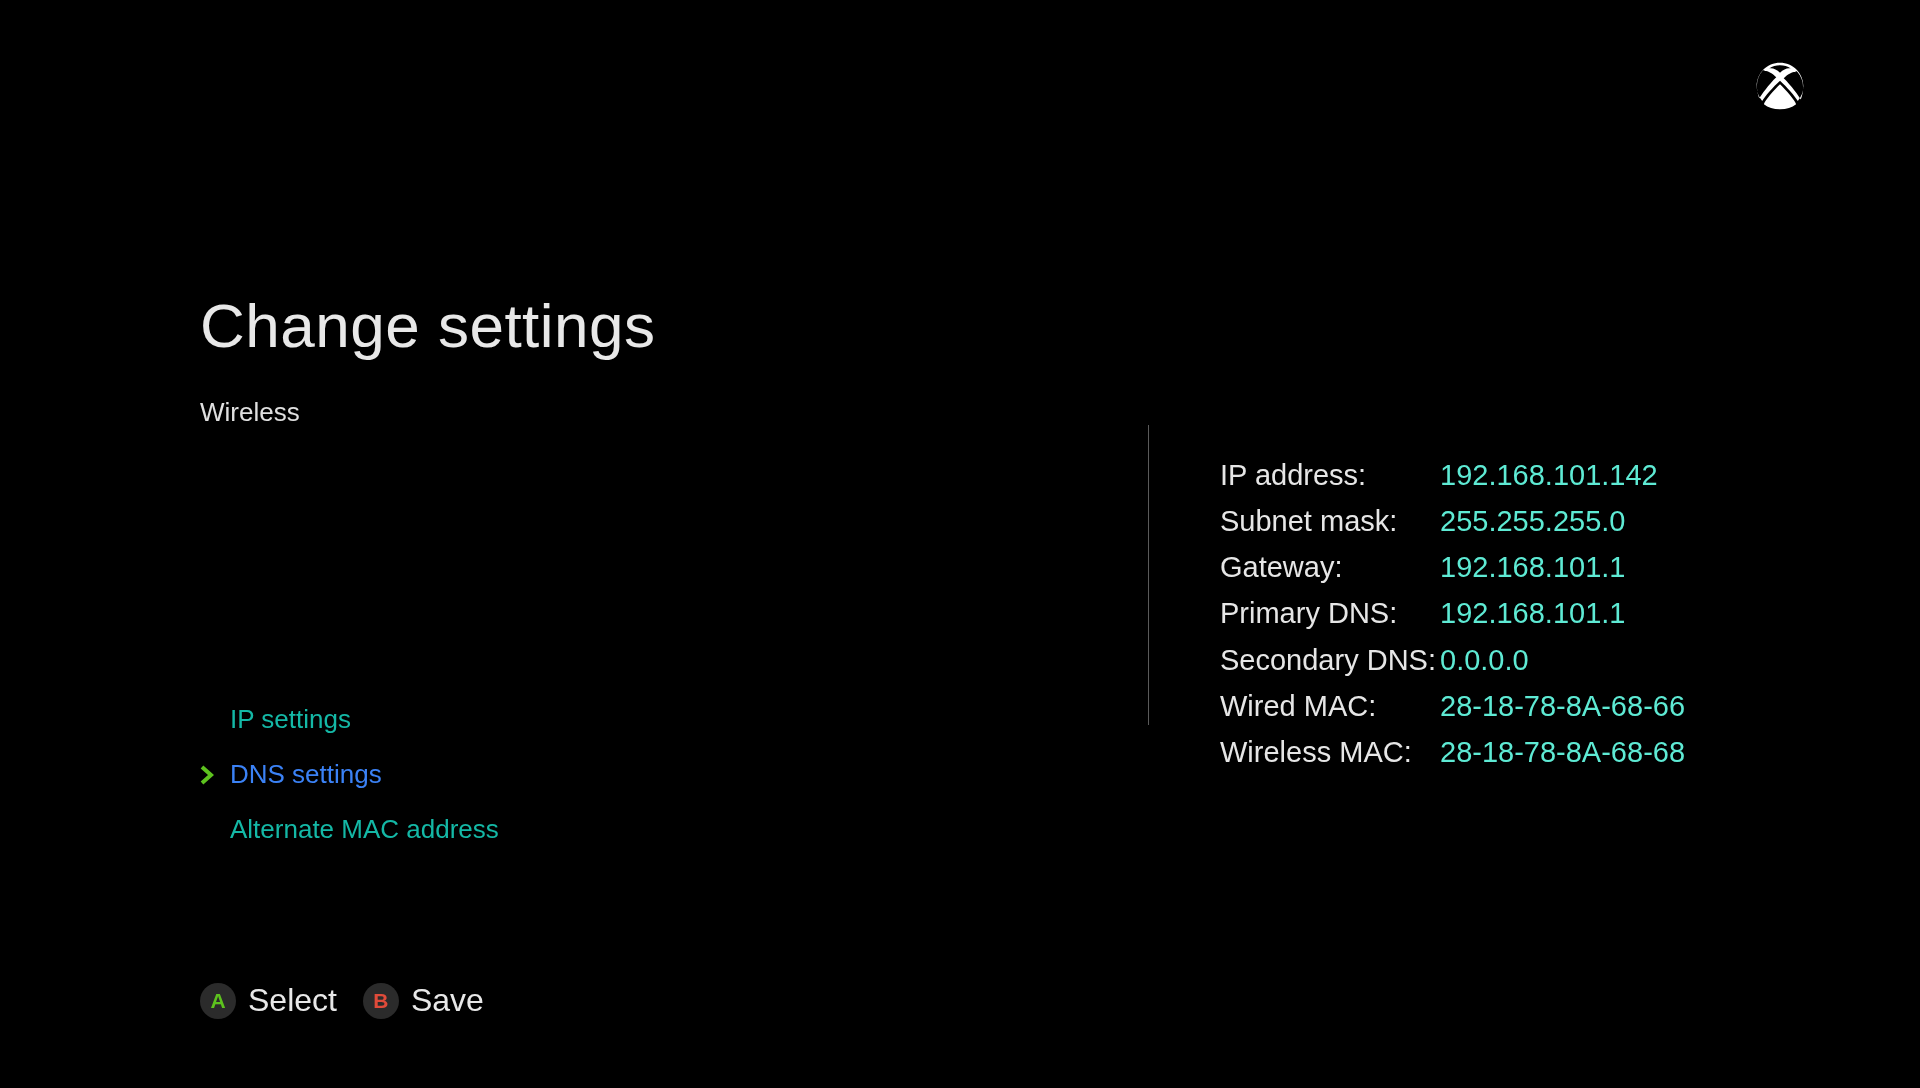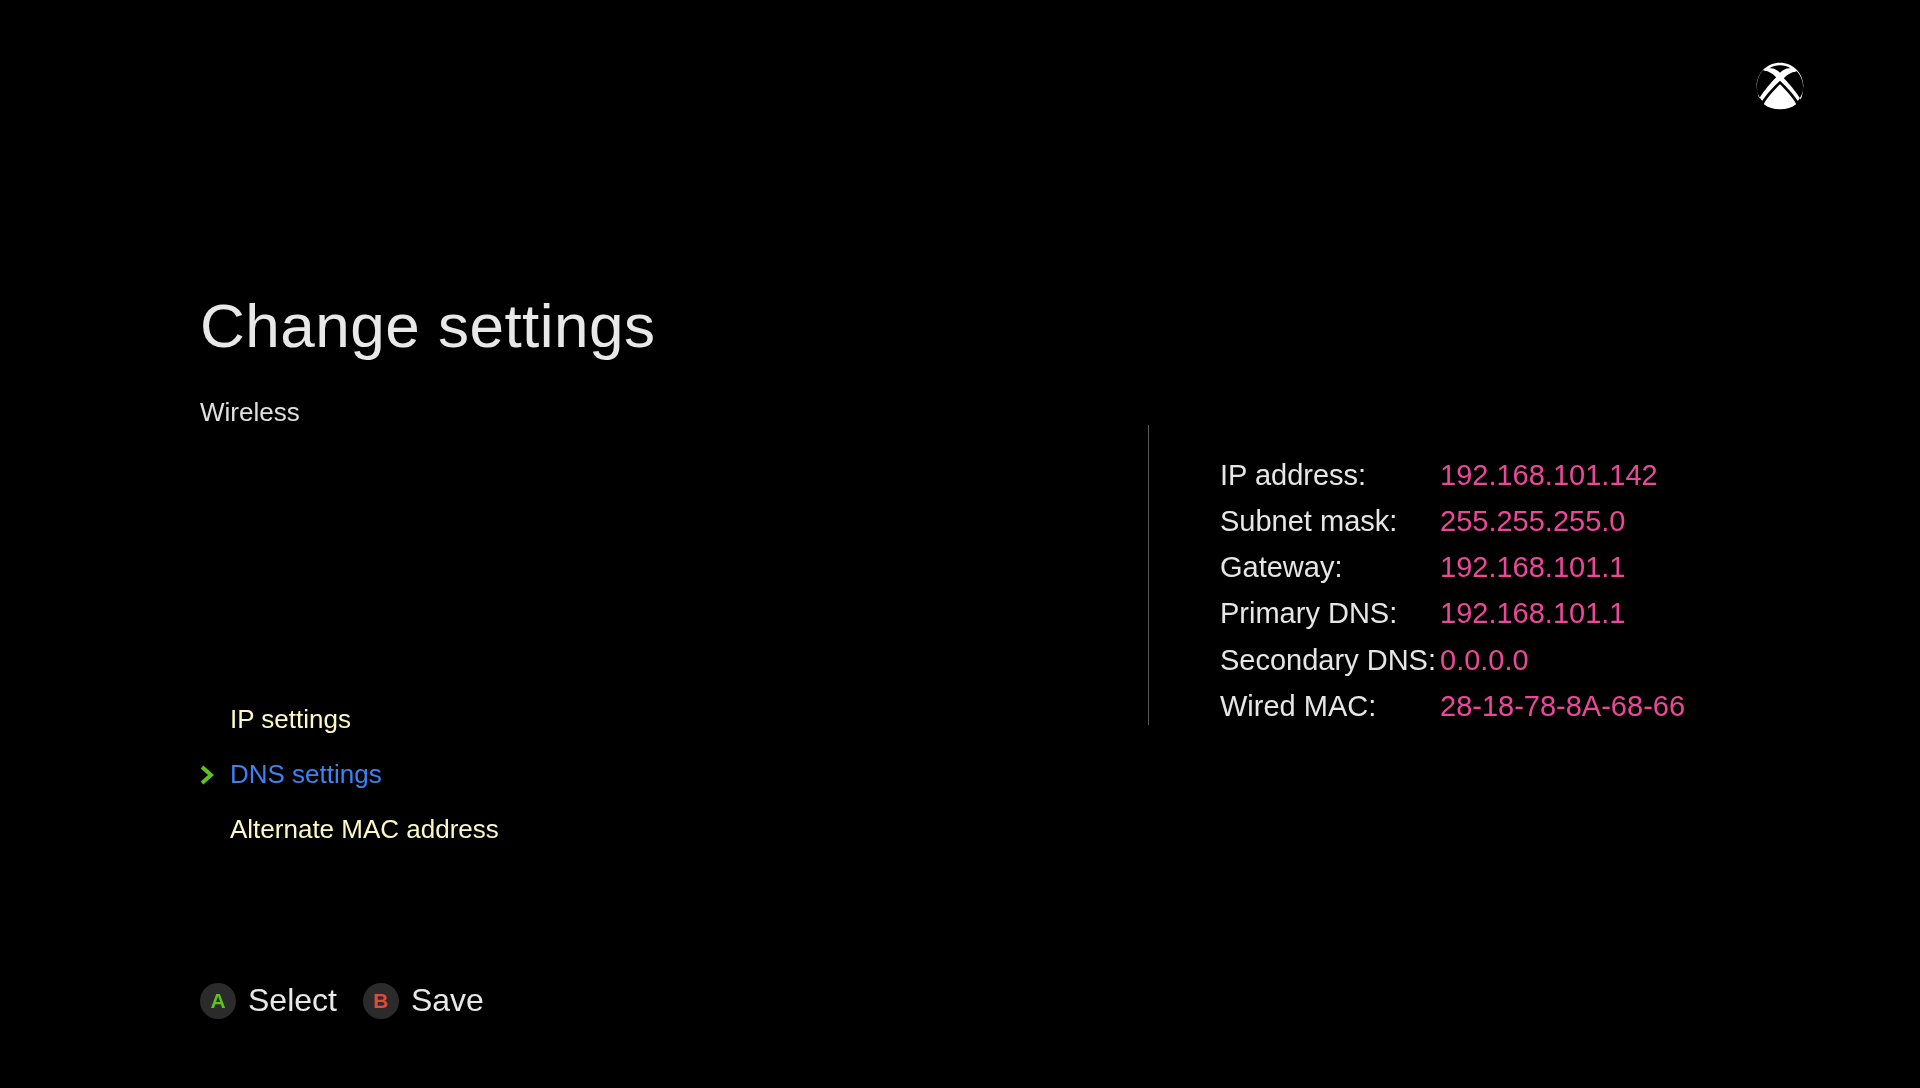--- a/index.html
+++ b/index.html
@@ -48,21 +48,21 @@
       display: flex;
       width: 100%;
     }
     .left-panel {
       width: 946px;
       padding-top: 240px;
     }
     .menu-item {
       font-size: 26px;
       font-weight: 300;
-      color: #fef9c3;
+      color: #14b8a6;
       margin-bottom: 16px;
       display: flex;
       align-items: center;
       cursor: pointer;
       padding: 4px 0;
     }
     .menu-item.selected {
       color: #3b82f6;
     }
     .menu-item .chevron {
@@ -102,21 +102,21 @@
       font-size: 29px;
       font-weight: 300;
       color: #e6e6e6;
       margin-bottom: 7px;
       line-height: 1.35;
     }
     .info-label {
       width: 220px;
     }
     .info-value {
-      color: #ec4899;
+      color: #5eead4;
     }
     .footer {
       position: absolute;
       left: 200px;
       top: 982px;
       display: flex;
       align-items: center;
       gap: 26px;
     }
     .hint {
@@ -202,20 +202,24 @@
     <span class="info-value">192.168.101.1</span>
   </div>
   <div class="info-row">
     <span class="info-label">Secondary DNS:</span>
     <span class="info-value">0.0.0.0</span>
   </div>
   <div class="info-row">
     <span class="info-label">Wired MAC:</span>
     <span class="info-value">28-18-78-8A-68-66</span>
   </div>
+  <div class="info-row">
+    <span class="info-label">Wireless MAC:</span>
+    <span class="info-value">28-18-78-8A-68-68</span>
+  </div>
 </div>
 
 <div class="footer">
   <div class="hint">
     <span class="hint-badge green">A</span>
     <span class="hint-text">Select</span>
   </div>
   <div class="hint">
     <span class="hint-badge red">B</span>
     <span class="hint-text">Save</span>

